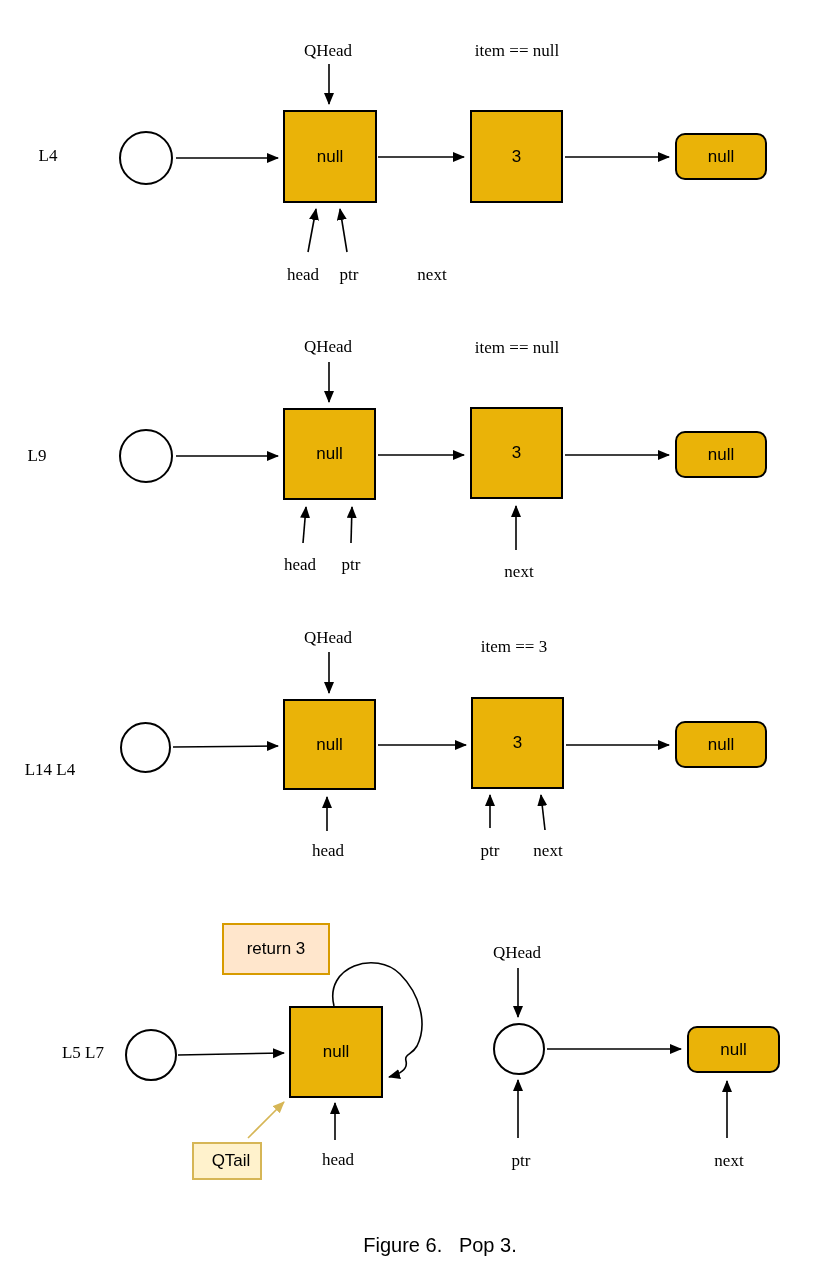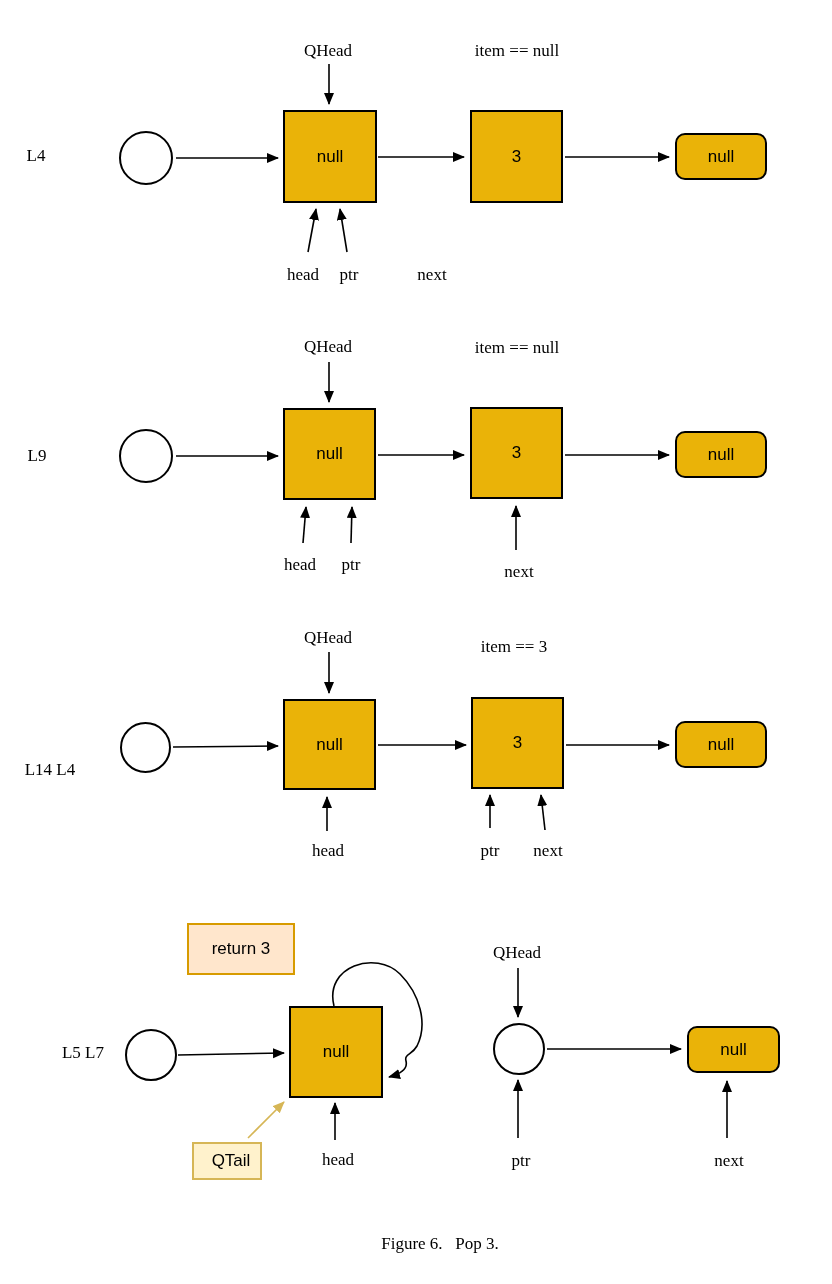--- a/index.html
+++ b/index.html
@@ -9,26 +9,26 @@
   }
   html,body{margin:0;padding:0;background:#ffffff;}
   body{font-family:"Liberation Sans","DejaVu Sans",sans-serif;color:var(--ink);}
   .canvas{position:relative;width:832px;height:1284px;background:#ffffff;overflow:hidden;}
   svg.wires{position:absolute;left:0;top:0;width:832px;height:1284px;pointer-events:none;}
   svg.wires path{fill:none;stroke:var(--ink);stroke-width:1.6px;}
   svg.wires path.gold{stroke:var(--yellow-border);}
   .box{position:absolute;box-sizing:border-box;border:2px solid var(--ink);background:#eab308;
        display:flex;align-items:center;justify-content:center;font-size:17px;}
   .box.round{border-radius:10px;}
-  .box.note-orange{background:var(--orange-fill);border-color:var(--orange-border);}
+  .box.note-orange{background:var(--orange-fill);border-color:var(--orange-border);margin-left:35px;}
   .box.note-yellow{background:var(--yellow-fill);border-color:var(--yellow-border);padding-left:8px;}
   .circle{position:absolute;box-sizing:border-box;border:2px solid var(--ink);
           border-radius:50%;background:#ffffff;}
   .lbl{position:absolute;font-size:17px;white-space:nowrap;transform:translateX(-50%);line-height:1.1;font-family:Liberation Serif, serif;}
-  .caption{position:absolute;font-size:17px;white-space:nowrap;transform:translateX(-50%);font-family:Liberation Serif, serif;}
+  .caption{position:absolute;font-size:20px;white-space:nowrap;transform:translateX(-50%);}
 </style>
 </head>
 <body>
 
 <div class="canvas">
 
   <svg class="wires" viewBox="0 0 832 1284">
     <defs>
       <marker id="arrow" markerWidth="13" markerHeight="11" refX="11" refY="5" orient="auto" markerUnits="userSpaceOnUse">
         <path d="M0,0 L12,5 L0,10 z" style="fill:#000;stroke:none"></path>
@@ -64,21 +64,21 @@
     <path d="M178,1055 L284,1053" marker-end="url(#arrow)"></path>
     <path d="M334,1006 C324,966 376,950 400,974 C420,994 428,1024 417,1046 C412,1055 404,1054 406,1061 C408,1069 400,1074 389,1077" marker-end="url(#arrow)"></path>
     <path class="gold" d="M248,1138 L284,1102" marker-end="url(#arrowGold)"></path>
     <path d="M335,1140 L335,1103" marker-end="url(#arrow)"></path>
     <path d="M518,968 L518,1017" marker-end="url(#arrow)"></path>
     <path d="M547,1049 L681,1049" marker-end="url(#arrow)"></path>
     <path d="M518,1138 L518,1080" marker-end="url(#arrow)"></path>
     <path d="M727,1138 L727,1081" marker-end="url(#arrow)"></path>
   </svg>
 
-  <div class="lbl" style="left:36px;top:147px;">L4</div>
+  <div class="lbl" style="left:48px;top:147px;">L4</div>
   <div class="circle" style="left:119px;top:131px;width:54px;height:54px;"></div>
   <div class="lbl" style="left:328px;top:42px;">QHead</div>
   <div class="lbl" style="left:517px;top:42px;">item == null</div>
   <div class="box" style="left:283px;top:110px;width:94px;height:93px;">null</div>
   <div class="box" style="left:470px;top:110px;width:93px;height:93px;">3</div>
   <div class="box round" style="left:675px;top:133px;width:92px;height:47px;">null</div>
   <div class="lbl" style="left:303px;top:266px;">head</div>
   <div class="lbl" style="left:349px;top:266px;">ptr</div>
   <div class="lbl" style="left:432px;top:266px;">next</div>
 

